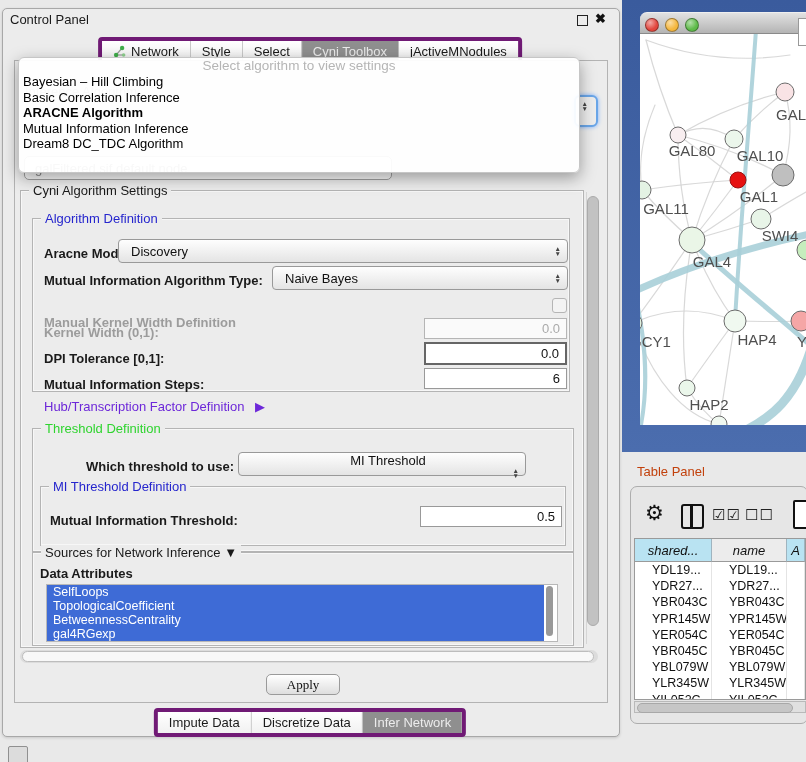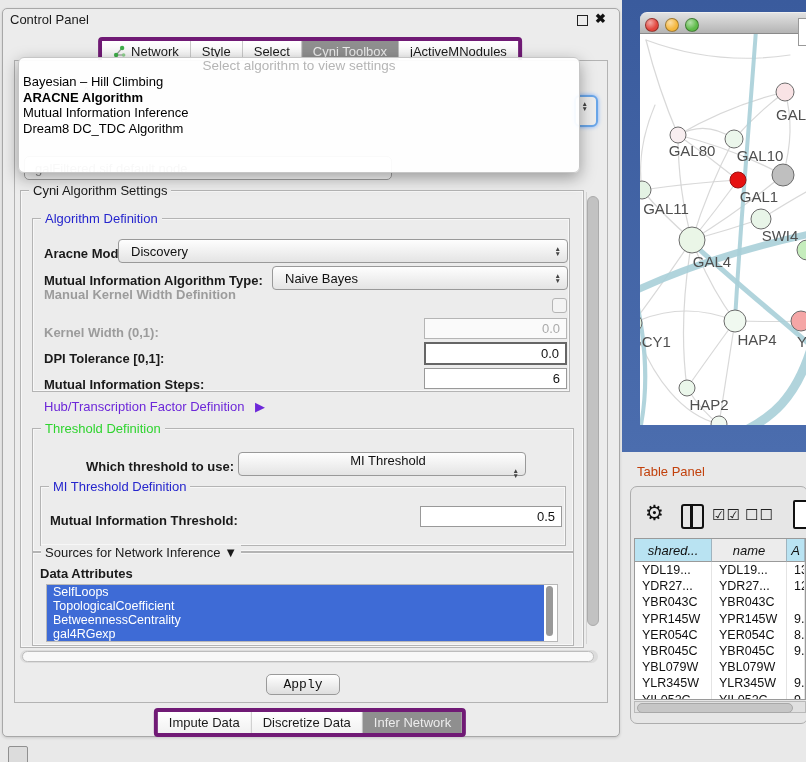--- a/index.html
+++ b/index.html
@@ -62,21 +62,21 @@
   .attr-item.sel{background:#3e6bd6;color:#fff;width:491px;}
   .list-vscroll{left:546px;top:586px;width:7px;height:50px;background:#999;border-radius:4px;}
 
   .vscroll-track{left:586px;top:192px;width:14px;height:452px;background:#ececec;border-left:1px solid #d5d5d5;}
   .vscroll-thumb{left:587px;top:196px;width:12px;height:430px;background:#c2c2c2;border-radius:6px;border:1px solid #ababab;box-sizing:border-box;}
   .hscroll{left:20px;top:650px;width:578px;height:13px;background:#dcdcdc;border-radius:7px;}
   .hscroll-thumb{position:absolute;left:2px;top:1px;width:572px;height:11px;background:#f8f8f8;border:1px solid #bdbdbd;border-radius:6px;box-sizing:border-box;}
 
   .btn{border:1px solid #9a9a9a;border-radius:5px;background:linear-gradient(#ffffff,#dedede);
        font-size:13px;color:#111;display:flex;align-items:center;justify-content:center;
-       font-family:Liberation Mono, monospace;}
+       font-family:Liberation Serif, serif;}
 
   
   .net-frame{left:622px;top:0;width:184px;height:452px;background:linear-gradient(#3a5b9d,#4b6dae);}
   .net-titlebar{left:640px;top:12px;width:166px;height:22px;background:linear-gradient(#e2e2e2,#b4b4b4);
         border-bottom:1px solid #8a8a8a;border-top-left-radius:7px;border-top:1px solid #efefef;box-sizing:border-box;}
   .light{position:absolute;top:5px;width:12px;height:12px;border-radius:50%;border:0.5px solid rgba(0,0,0,.35);}
   .net-canvas{left:640px;top:34px;width:166px;height:391px;background:#ffffff;}
   .net-notch{left:798px;top:18px;width:8px;height:26px;background:#fff;border:1px solid #999;}
 
   
@@ -89,21 +89,21 @@
   .unchecks{left:745px;top:506px;font-size:15px;color:#222;letter-spacing:1px;}
   .pageicon{left:793px;top:500px;width:20px;height:25px;border:2.5px solid #111;border-radius:2px;background:#fff;}
 
   .tbl{left:634px;top:538px;width:172px;height:162px;background:#fff;border:1px solid #9a9a9a;box-sizing:border-box;overflow:hidden;}
   .tbl-head{display:grid;grid-template-columns:77px 75px 1fr;height:23px;font-style:italic;}
   .tbl-head .hc{font-size:13px;color:#111;display:flex;align-items:center;justify-content:center;
        border-right:1px solid #9fb4bf;border-bottom:1px solid #9a9a9a;background:#ececec;overflow:hidden;}
   .tbl-head .hc.hl{background:#b9e3f2;}
   .tbl-body{overflow:hidden;height:137px;}
   .trow{display:grid;grid-template-columns:77px 75px 1fr;height:16.2px;}
-  .trow div{font-size:12.5px;color:#111;line-height:16.2px;padding-left:7px;white-space:nowrap;overflow:hidden;border-right:1px solid #e4e4e4;}
+  .trow div{font-size:12.5px;color:#111;line-height:16.2px;padding-left:17px;white-space:nowrap;overflow:hidden;border-right:1px solid #e4e4e4;}
   .tp-hscroll{left:634px;top:701px;width:172px;height:12px;background:#e0e0e0;border:1px solid #b9b9b9;box-sizing:border-box;}
   .tp-hscroll div{position:absolute;left:2px;top:1px;width:154px;height:8px;background:#c6c6c6;border:1px solid #a8a8a8;border-radius:5px;}
 
   .mini-win{left:8px;top:746px;width:18px;height:16px;background:#dcdcdc;border:1.5px solid #909090;border-radius:2px;}
 </style>
 </head>
 <body>
 
 <div id="root">
 
@@ -145,20 +145,21 @@
       <span class="steppers">
         <span>▲</span>
         <span>▼</span>
       </span>
     </div>
 
   <div class="abs menu">
     <div class="menu-placeholder">Select algorithm to view settings</div>
     <div id="menu-items">
         <div class="menu-item">Bayesian – Hill Climbing</div>
+        <div class="menu-item">Basic Correlation Inference</div>
         <div class="menu-item bold">ARACNE Algorithm</div>
         <div class="menu-item">Mutual Information Inference</div>
         <div class="menu-item">Dream8 DC_TDC Algorithm</div>
       </div>
   </div>
 
   <div class="abs fset" style="left:20px;top:190px;width:562px;height:456px;">
     <span class="legend">Cyni Algorithm Settings</span>
   </div>
 
@@ -174,21 +175,21 @@
       </span>
   </div>
   <div class="abs lbl" style="left:44px;top:273px;">Mutual Information Algorithm Type:</div>
   <div class="abs combo" style="left:272px;top:266px;width:296px;height:24px;">
     <span>Naive Bayes</span>
     <span class="steppers">
         <span>▲</span>
         <span>▼</span>
       </span>
   </div>
-  <div class="abs lbl dis" style="left:44px;top:287px;">Manual Kernel Width Definition</div>
+  <div class="abs lbl dis" style="left:44px;top:315px;">Manual Kernel Width Definition</div>
   <div class="abs checkbox" style="left:552px;top:298px;"></div>
   <div class="abs lbl dis" style="left:44px;top:325px;">Kernel Width (0,1):</div>
   <div class="abs field dis" style="left:424px;top:318px;width:143px;height:21px;">0.0</div>
   <div class="abs lbl" style="left:44px;top:351px;">DPI Tolerance [0,1]:</div>
   <div class="abs field focus" style="left:424px;top:342px;width:143px;height:23px;">0.0</div>
   <div class="abs lbl" style="left:44px;top:377px;">Mutual Information Steps:</div>
   <div class="abs field" style="left:424px;top:368px;width:143px;height:21px;">6</div>
 
   <div class="abs plain" style="left:44px;top:399px;">
     <span>Hub/Transcription Factor Definition</span>

